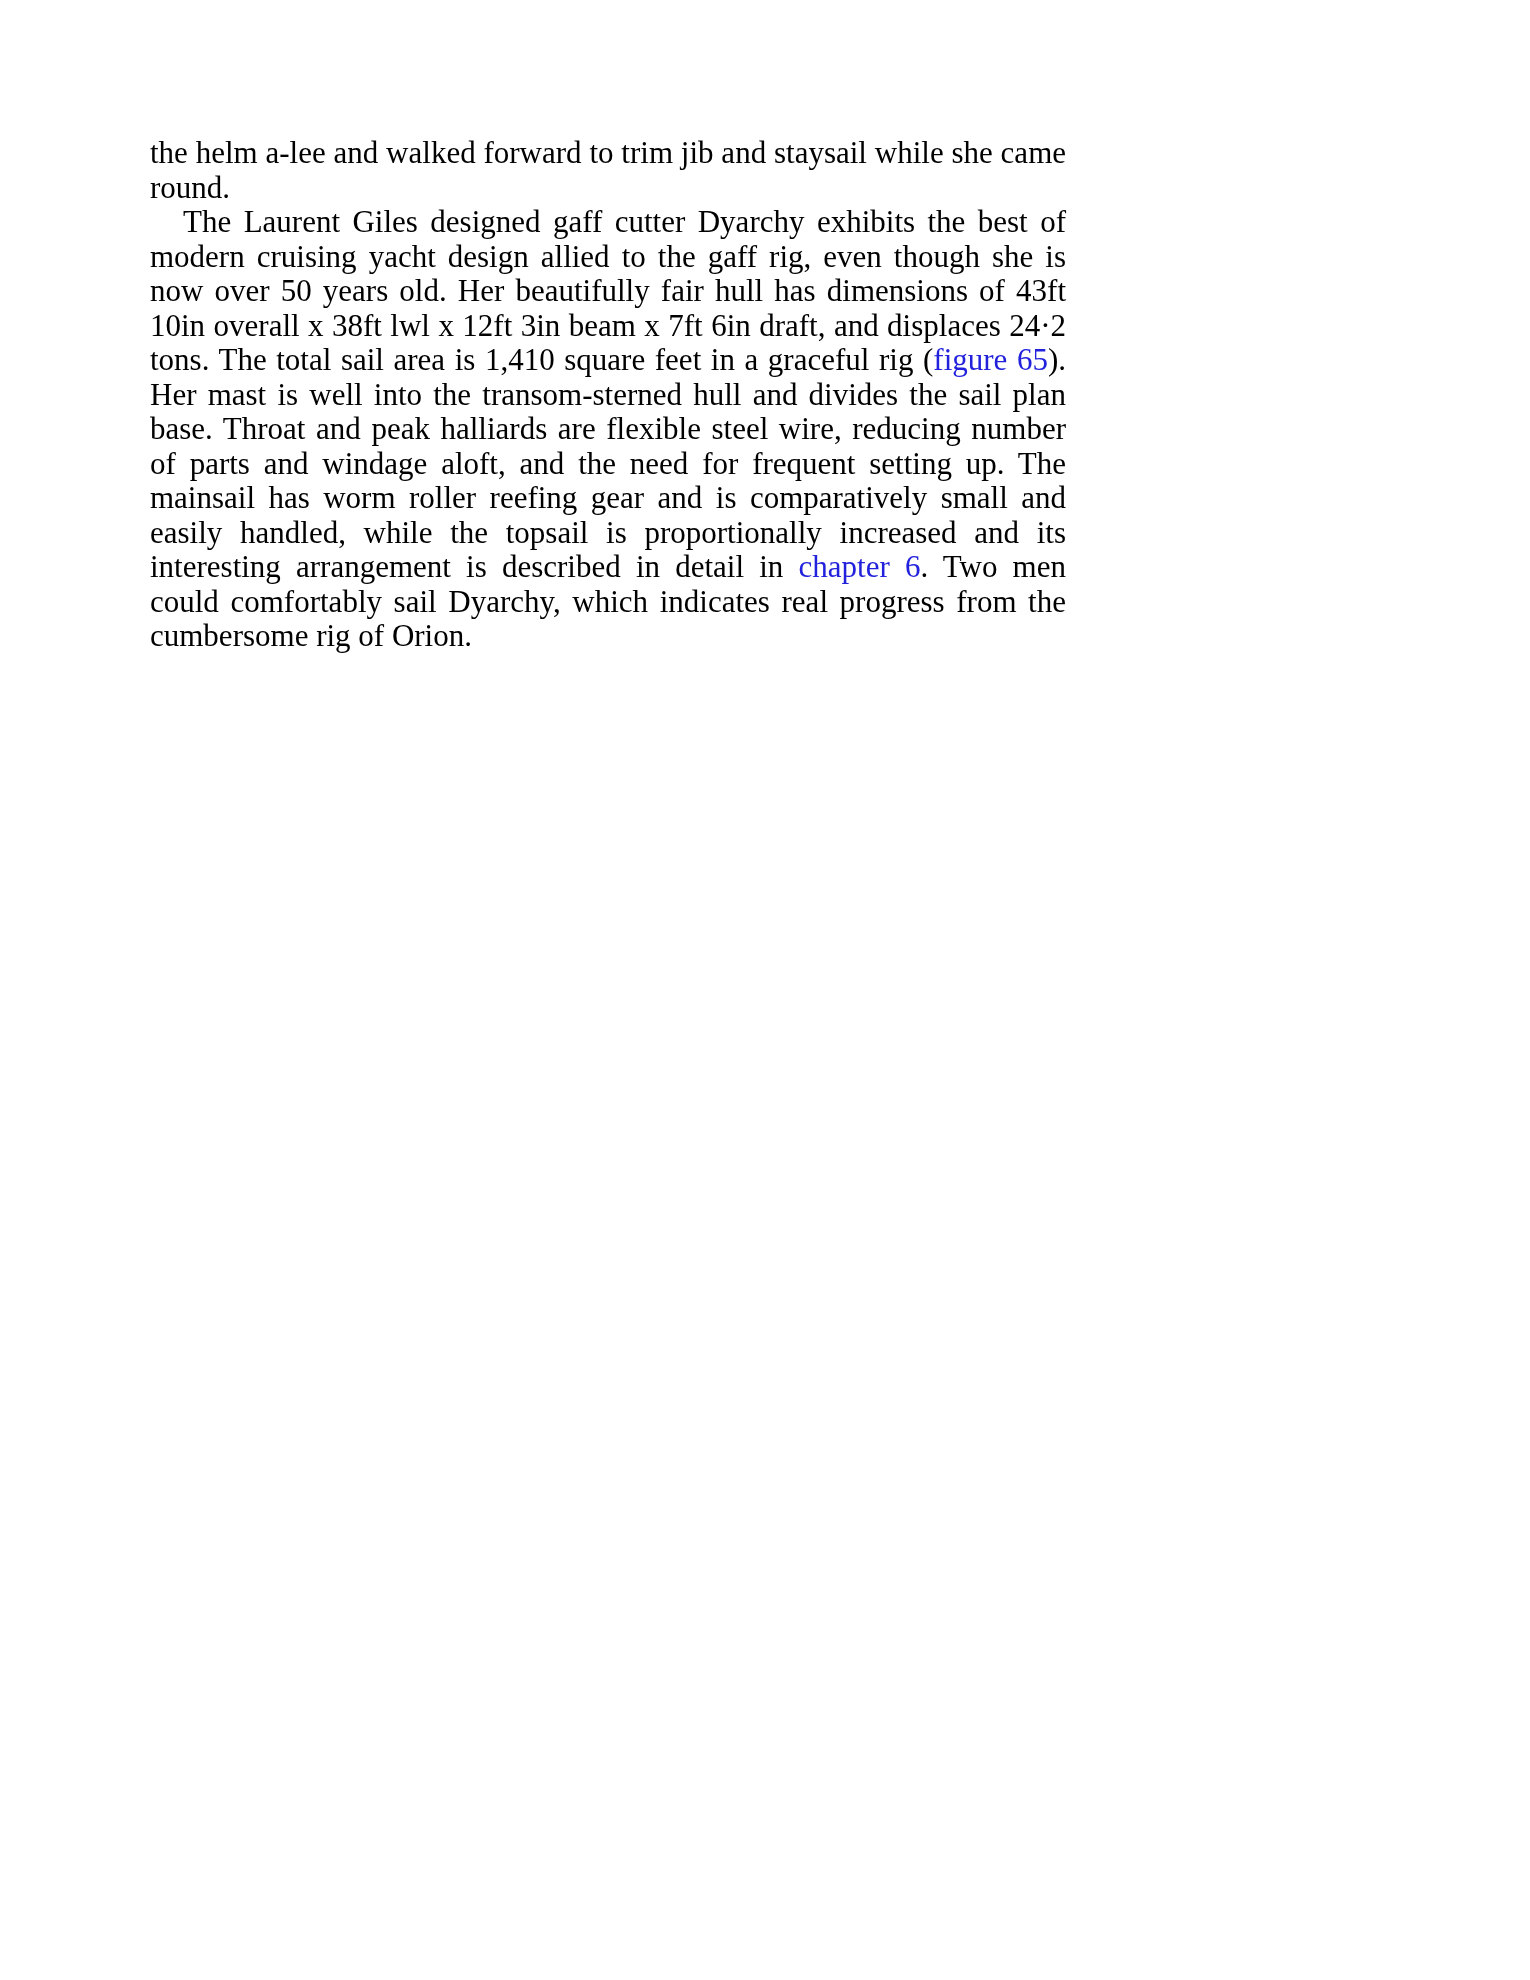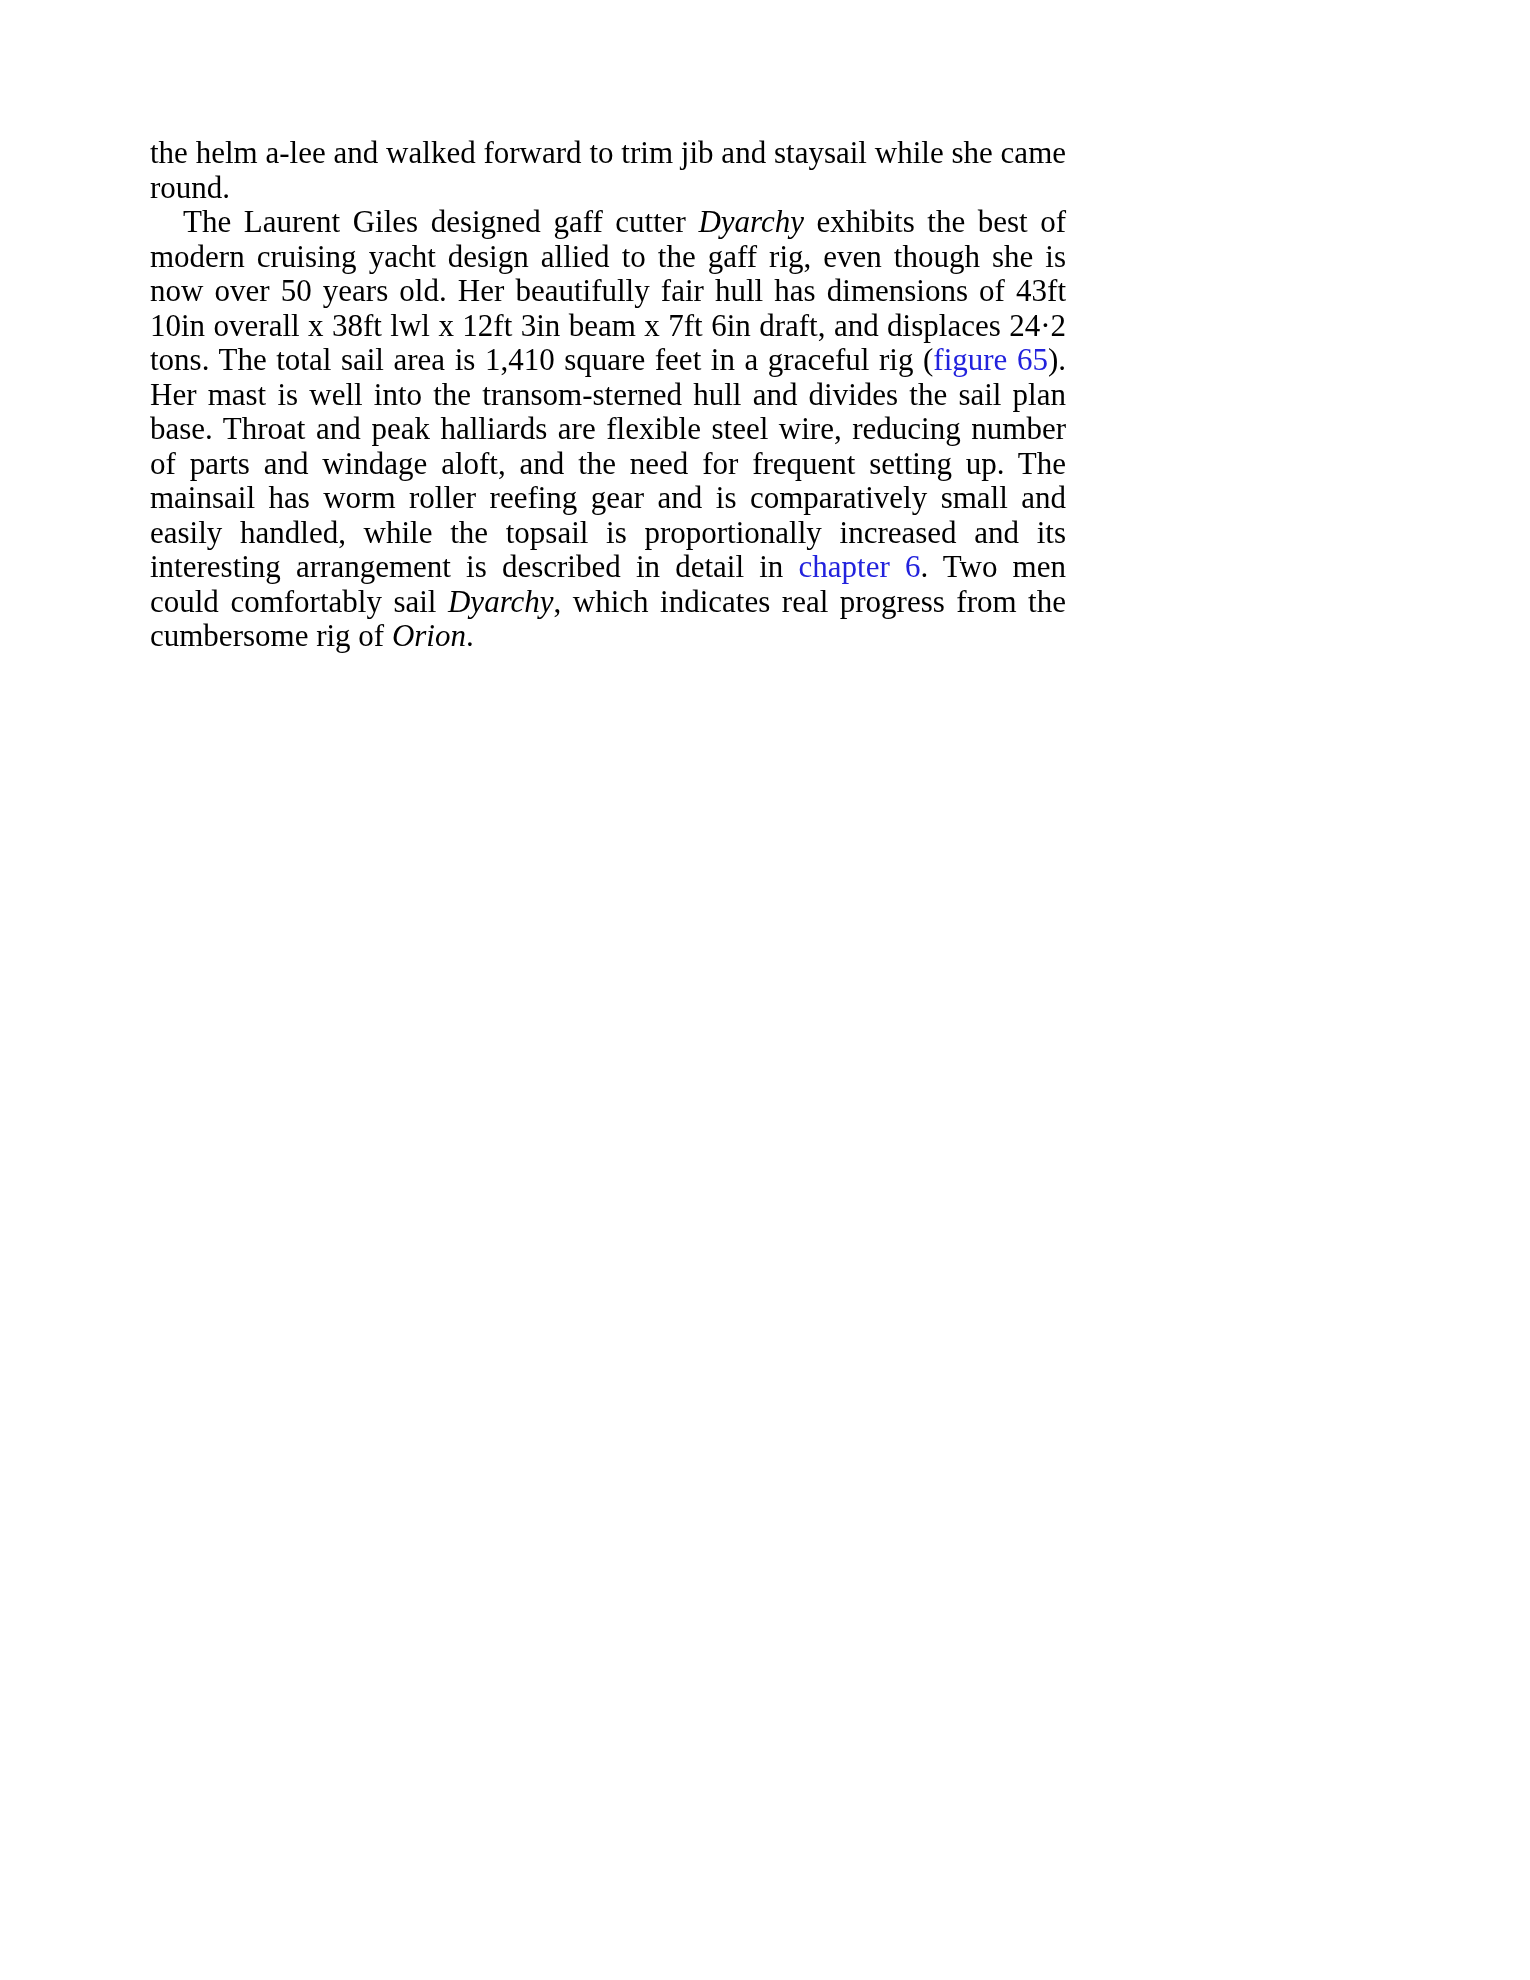--- a/index.html
+++ b/index.html
@@ -30,21 +30,20 @@
     margin: 0;
     padding: 0;
   }
   .text-block p.indent {
     text-indent: 33px;
   }
   .run-normal {
     font-style: normal;
   }
   .run-italic {
-    font-style: italic;
   }
   a.run-link {
     color: var(--link-color, #2222dd);
     text-decoration: none;
     font-style: normal;
     cursor: pointer;
   }
 </style>
 </head>
 <body style="background: rgb(255, 255, 255);">

